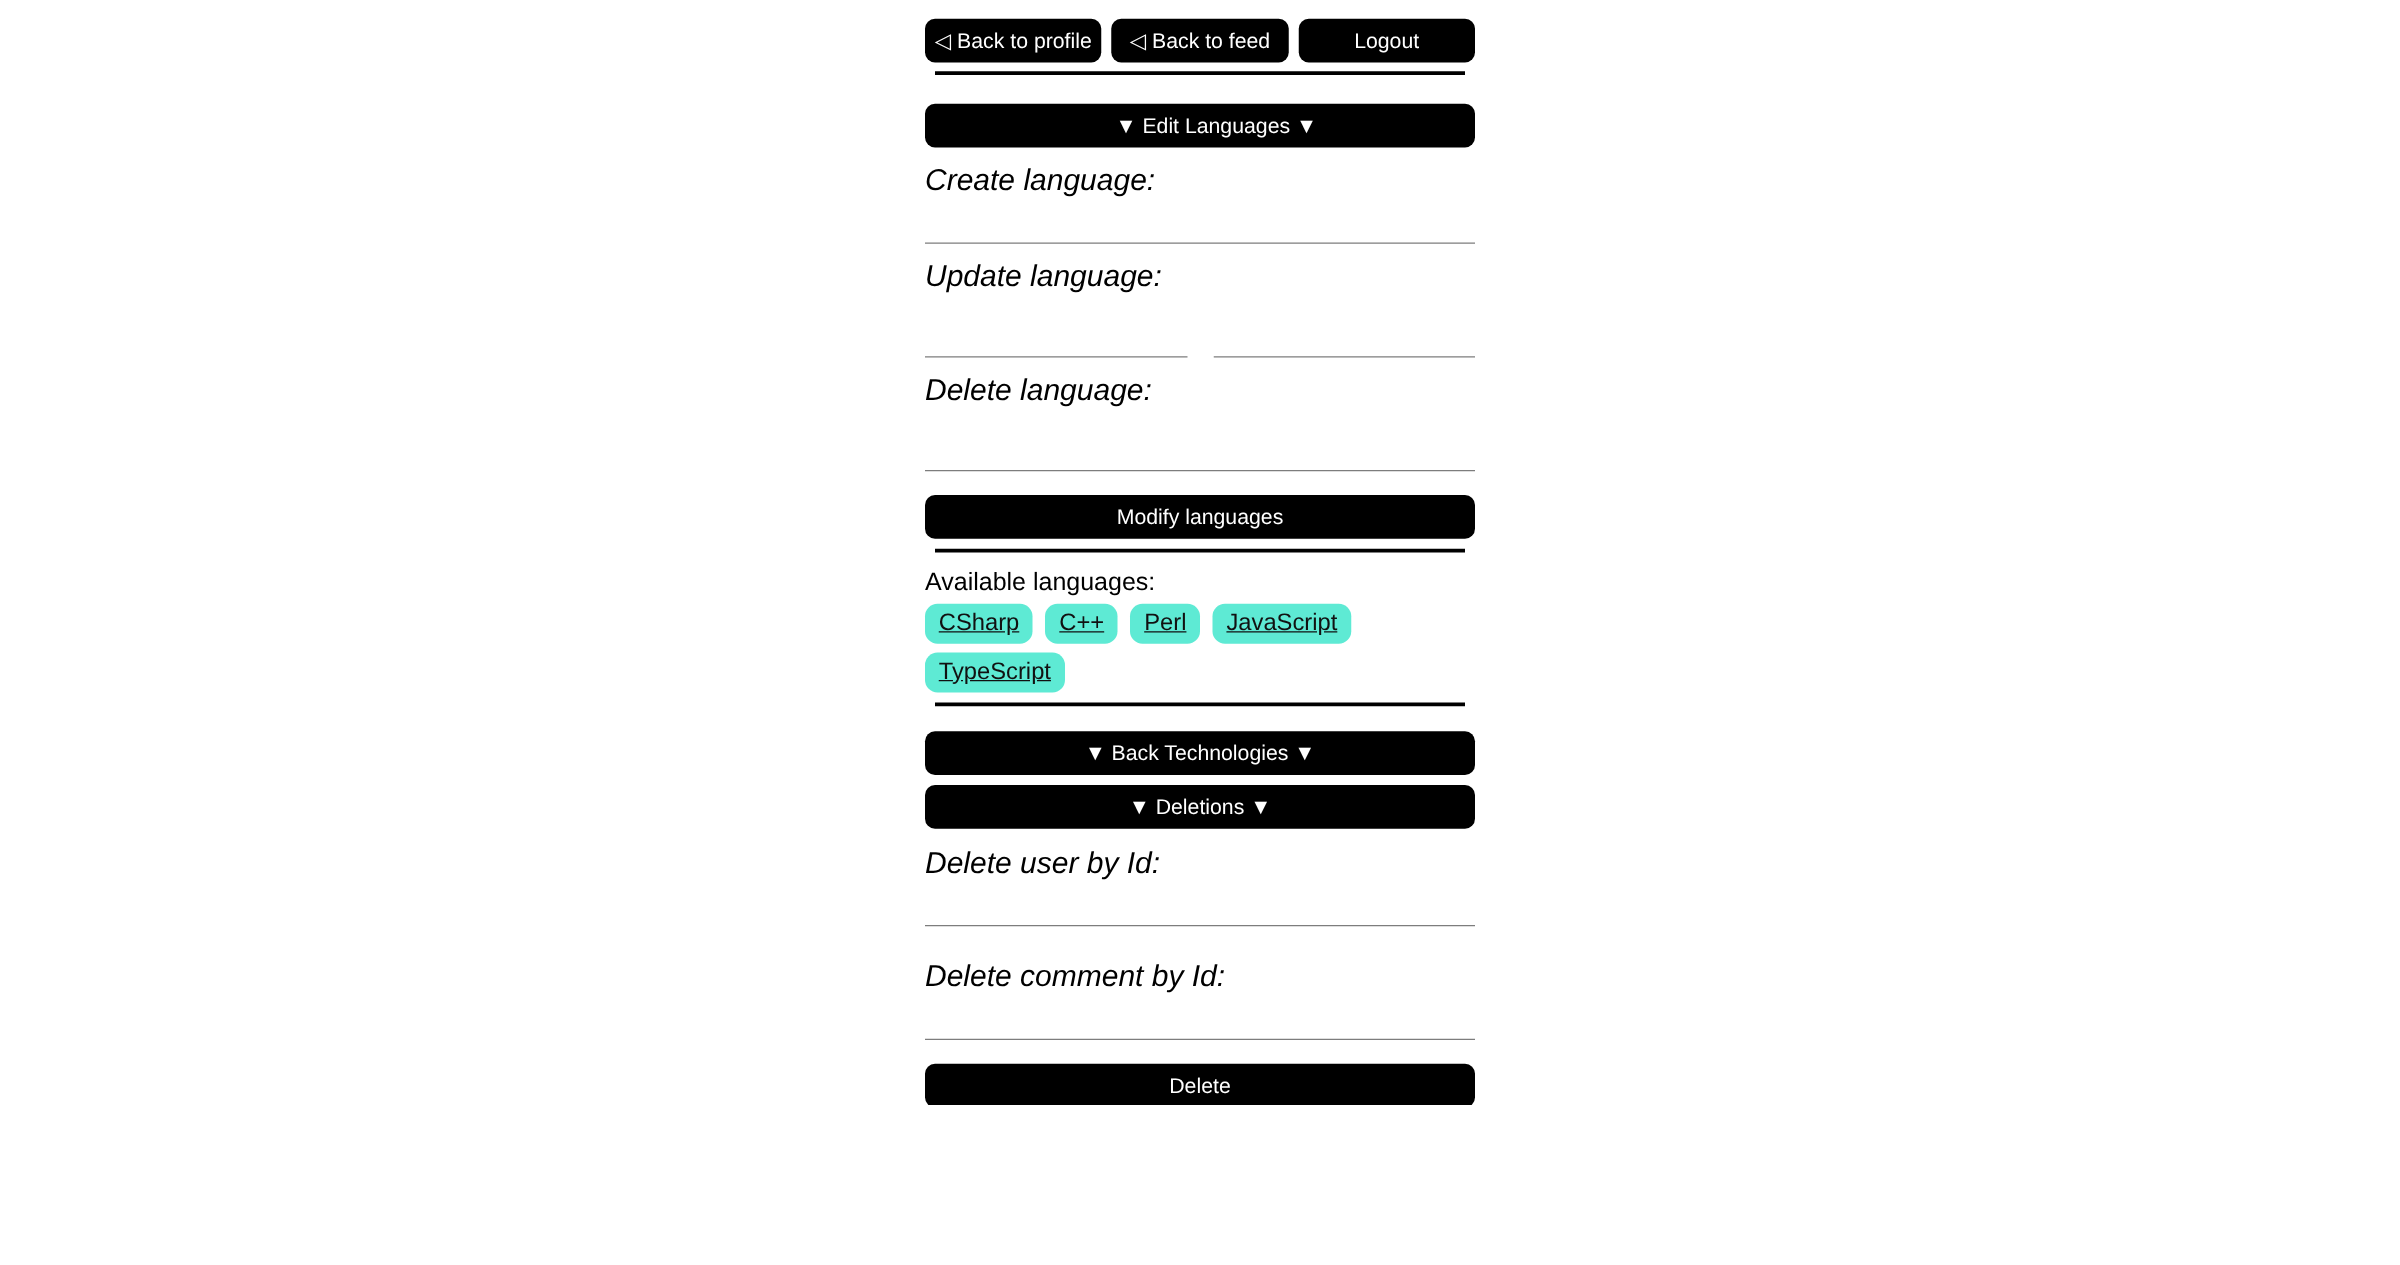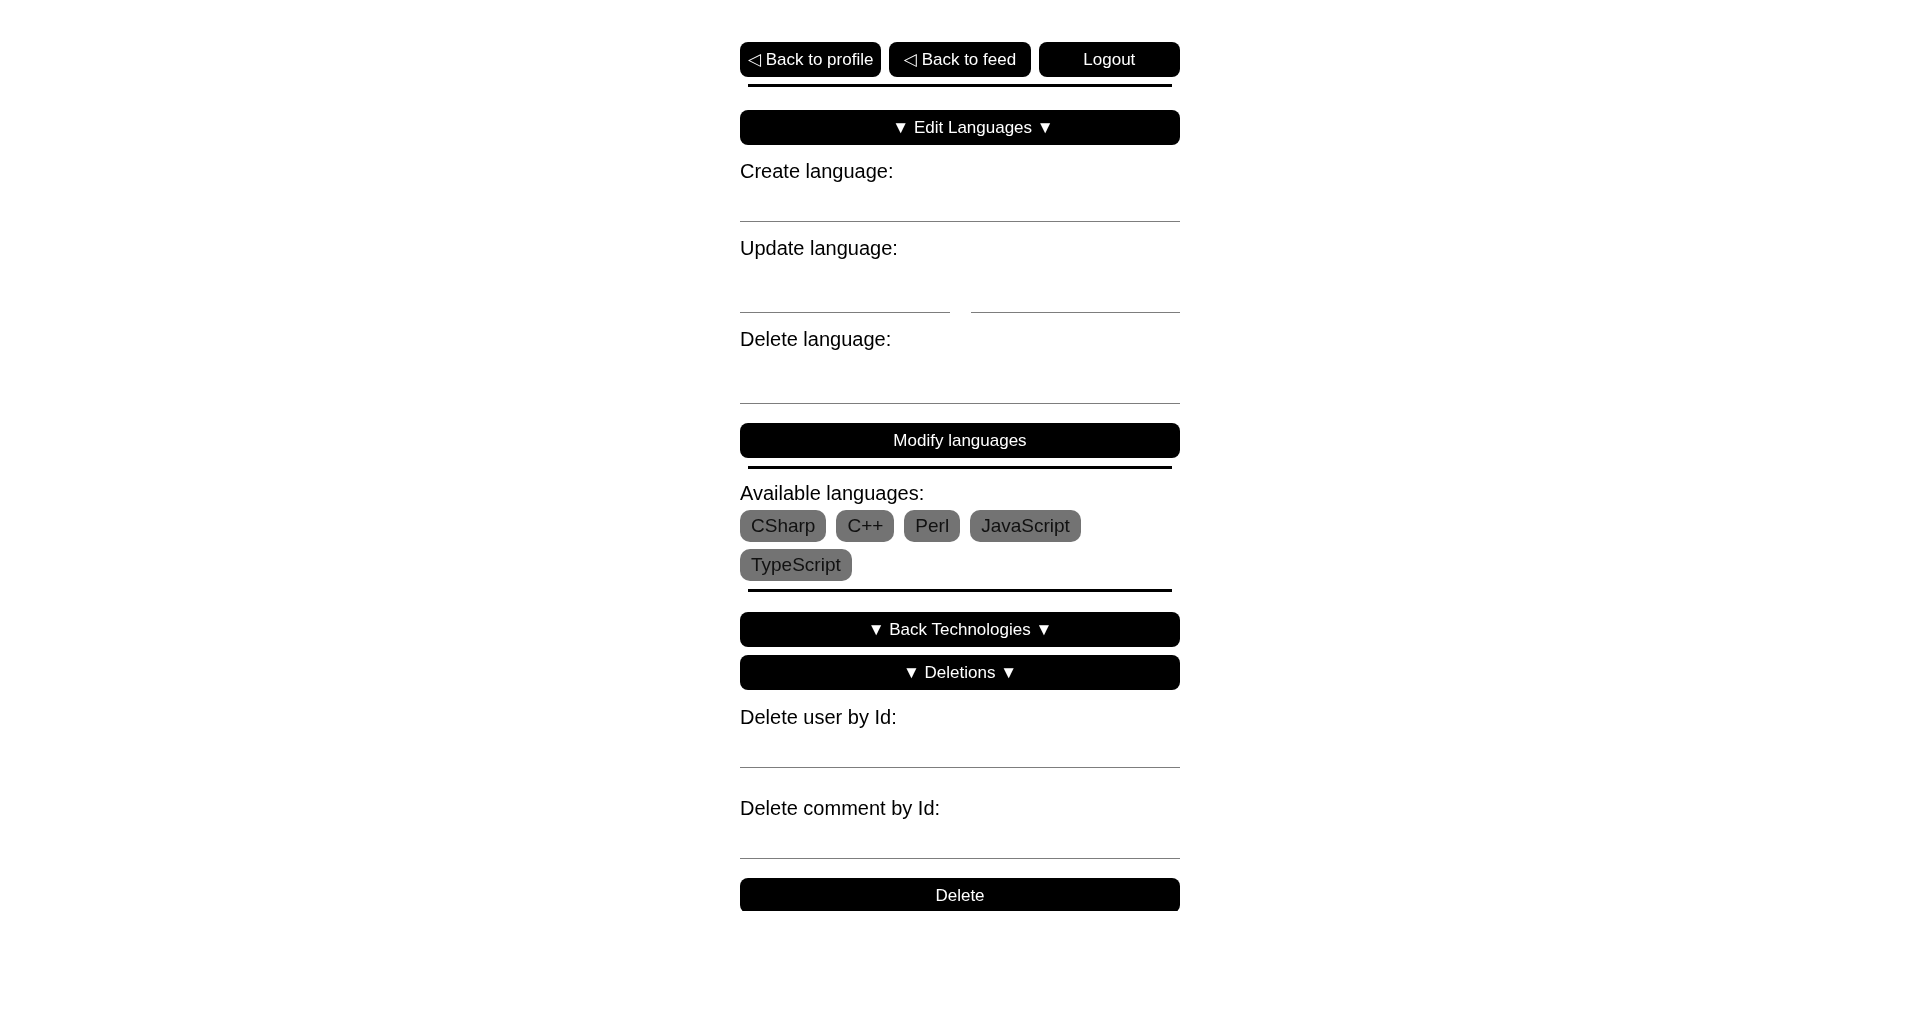--- a/index.html
+++ b/index.html
@@ -8,21 +8,20 @@
     background: #ffffff;
     font-family: "Liberation Sans", "DejaVu Sans", sans-serif;
     color: #000000;
   }
   .viewport {
     width: 1920px;
     height: 884px;
     background: #ffffff;
     overflow: hidden;
     position: relative;
-    margin-top: 27px;
   }
   .column {
     width: 440px;
     margin: 0 auto;
     padding-top: 15px;
   }
   
   .btn-row {
     display: flex;
     gap: 8px;
@@ -53,23 +52,24 @@
     border: none;
     border-top: 3px solid #000000;
     margin: 8px 8px 0 8px;
   }
   hr.thick.after-nav { margin-top: 0; }
   .toggle-langs { margin-top: 23px; padding-left: 32px; }
   .field { margin-top: 14px; }
   .field.gap-lg { margin-top: 28px; }
   .field label {
     display: block;
-    font-size: 20px;
+    font-size: 24px;
     line-height: 25px;
     color: #000000;
+    font-style: italic;
   }
   .line-input {
     display: block;
     width: 100%;
     height: 38px;
     border: none;
     border-bottom: 1px solid #7d7d7d;
     background: transparent;
     font-family: "Liberation Sans", "DejaVu Sans", sans-serif;
     font-size: 20px;
@@ -89,27 +89,28 @@
     font-size: 20px;
     line-height: 25px;
   }
   .tags {
     margin-top: 4px;
     display: flex;
     flex-wrap: wrap;
     gap: 7px 10px;
   }
   .tag {
-    background: #737373;
+    background: #5eead4;
     color: #111111;
     border-radius: 10px;
     padding: 2px 11px;
     font-size: 19px;
     line-height: 28px;
     white-space: nowrap;
+    text-decoration: underline;
   }
   .toggle-tech { margin-top: 20px; }
   .toggle-del { margin-top: 8px; }
   .first-del-field { margin-top: 15px; }
   .delete-btn { margin-top: 19px; }
   hr.thick.final { margin-top: 9px; }
 </style>
 </head>
 <body>
 

